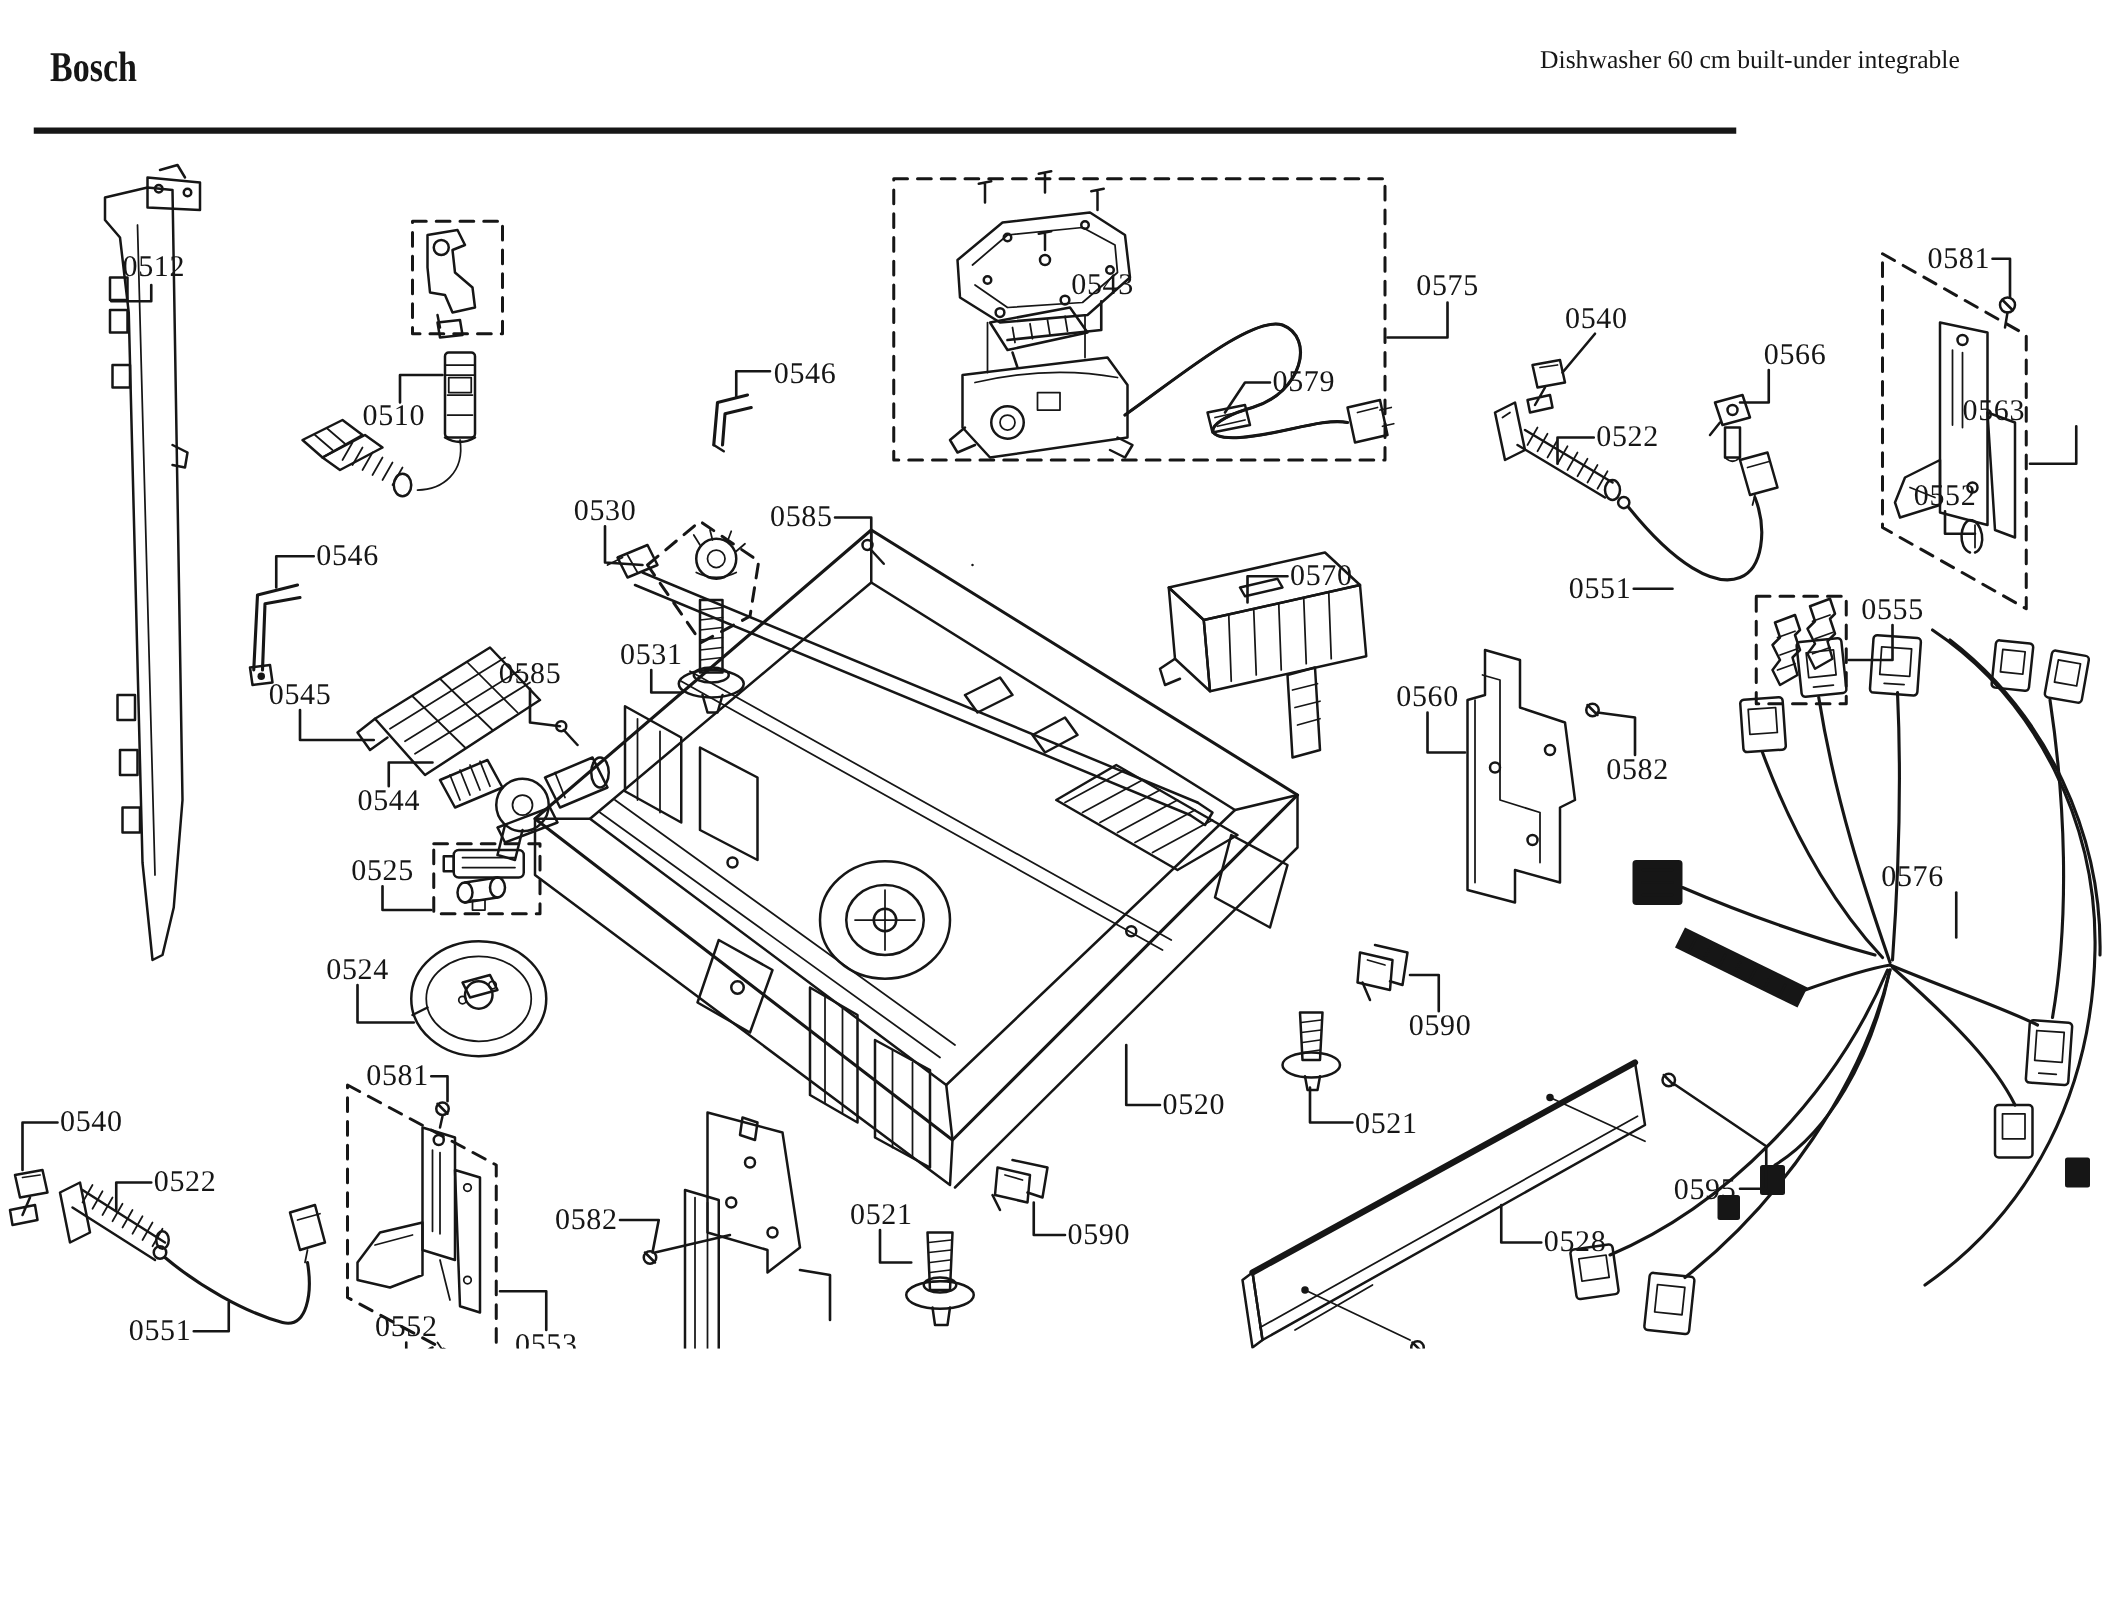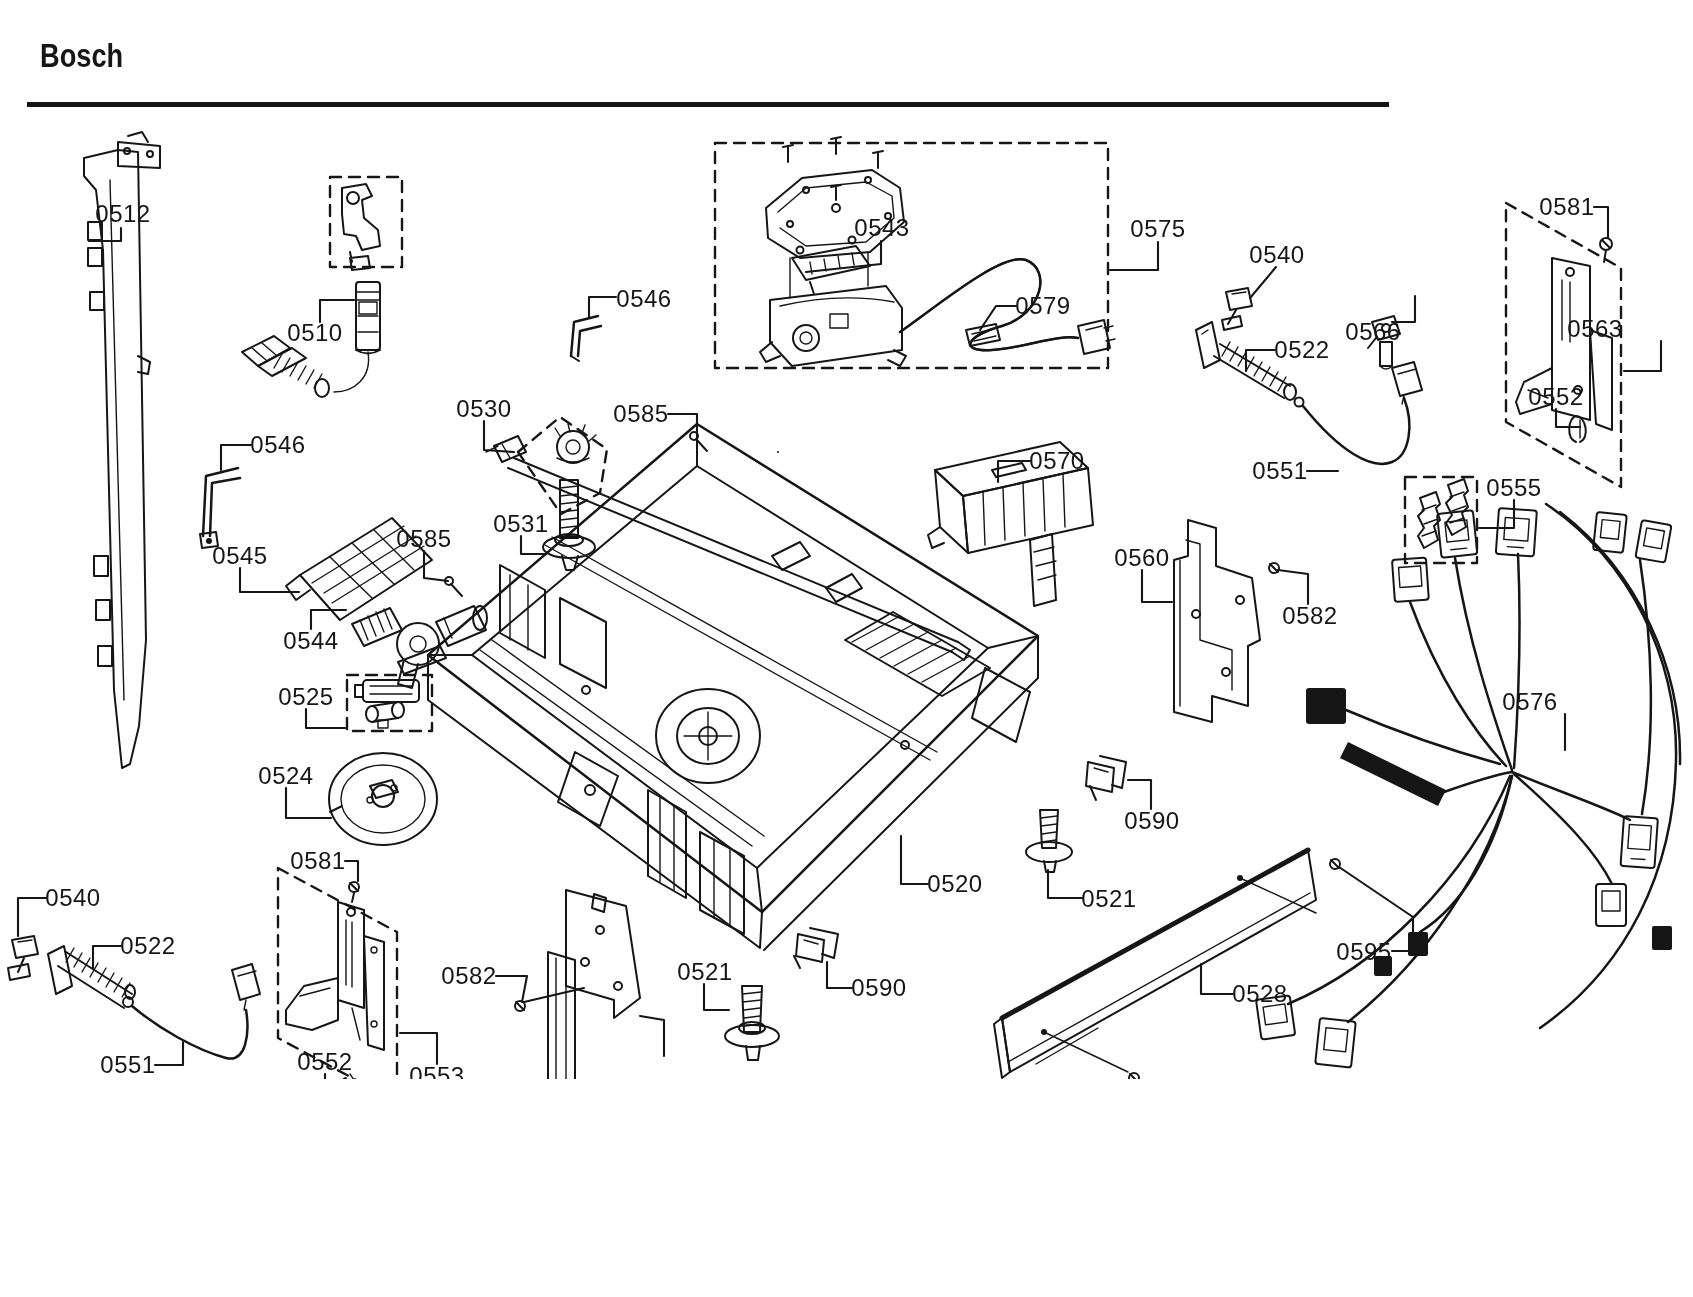--- a/index.html
+++ b/index.html
@@ -1,18 +1,18 @@
 <!DOCTYPE html>
 <html style="--ink: #161616; --paper: #ffffff;"><head>
 <meta charset="utf-8">
 <style>
   :root{ --ink:#161616; --paper:#ffffff; }
   html,body{ margin:0; padding:0; background:#fff; }
   .page{ position:relative; width:1693px; height:1079px; background:var(--paper); overflow:hidden;
-         font-family:Liberation Sans, sans-serif; color:var(--ink); }
+         font-family:Liberation Serif, serif; color:var(--ink); }
   .brand{ position:absolute; left:40px; top:36px; font-size:34px; font-weight:700; letter-spacing:0px;
           transform:scaleX(.8); transform-origin:left top; }
   .descr{ position:absolute; left:1232px; top:33px; font-size:20.5px; line-height:31px; font-weight:400; }
   .rule{ position:absolute; left:27px; top:102px; width:1362px; height:5px; background:var(--ink); }
   .canvas{ position:absolute; inset:0; }
   svg#art{ position:absolute; left:0; top:0; }
   #art *{ stroke:var(--ink); fill:none; stroke-width:2; stroke-linecap:round; stroke-linejoin:round; }
   #art .ink{ fill:var(--ink); stroke:none; }
   #art .dash{ stroke-dasharray:11 8; stroke-width:2.4; }
   #art .thick{ stroke-width:5; }
@@ -23,20 +23,21 @@
   .callout{ position:absolute; transform:translate(-50%,-50%); font-size:24px; line-height:1;
             letter-spacing:.5px; color:var(--ink); white-space:nowrap; }
 </style>
 </head>
 <body>
 
 <div class="page">
 
   <div class="brand">Bosch</div>
   <div class="descr">
+    <div>Dishwasher 60 cm built-under integrable</div>
   </div>
   <div class="rule"></div>
 
   <div class="canvas">
     <svg id="art" width="1693" height="1297" viewBox="0 0 1693 1297">
 
       <g>
         <path d="M118,142 L160,146 L160,168 L118,166 Z"></path>
         <circle cx="127" cy="151" r="3"></circle>
           <circle cx="150" cy="154" r="3"></circle>
@@ -497,21 +498,21 @@
     </svg>
 
     <div id="callout-layer">
         <div class="callout" style="left: 123px; top: 214px;">0512</div>
         <div class="callout" style="left: 315px; top: 333px; text-align: right;">0510</div>
         <div class="callout" style="left: 644px; top: 299px;">0546</div>
         <div class="callout" style="left: 882px; top: 228px;">0543</div>
         <div class="callout" style="left: 1158px; top: 229px;">0575</div>
         <div class="callout" style="left: 1043px; top: 306px;">0579</div>
         <div class="callout" style="left: 1277px; top: 255px;">0540</div>
-        <div class="callout" style="left: 1373px; top: 284px; margin-top: 48px;">0566</div>
+        <div class="callout" style="left: 1436px; top: 284px;">0566</div>
         <div class="callout" style="left: 1567px; top: 207px;">0581</div>
         <div class="callout" style="left: 1595px; top: 329px;">0563</div>
         <div class="callout" style="left: 1302px; top: 350px;">0522</div>
         <div class="callout" style="left: 1556px; top: 397px;">0552</div>
         <div class="callout" style="left: 1280px; top: 471px;">0551</div>
         <div class="callout" style="left: 1514px; top: 488px;">0555</div>
         <div class="callout" style="left: 484px; top: 409px;">0530</div>
         <div class="callout" style="left: 641px; top: 414px;">0585</div>
         <div class="callout" style="left: 521px; top: 524px;">0531</div>
         <div class="callout" style="left: 1057px; top: 461px;">0570</div>

